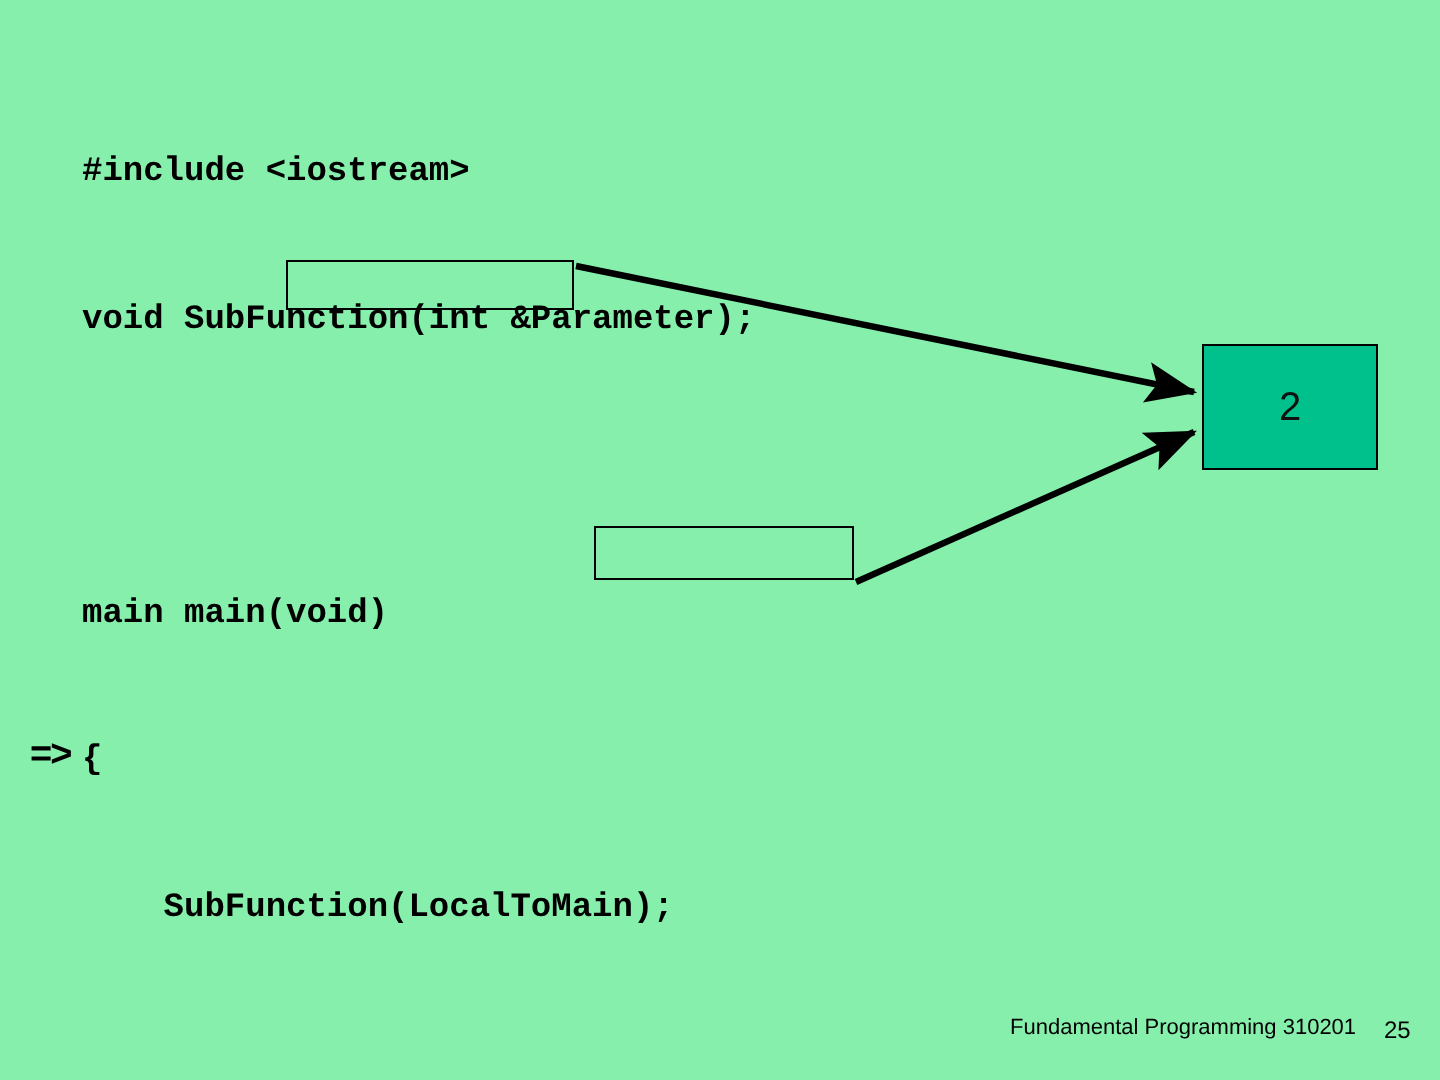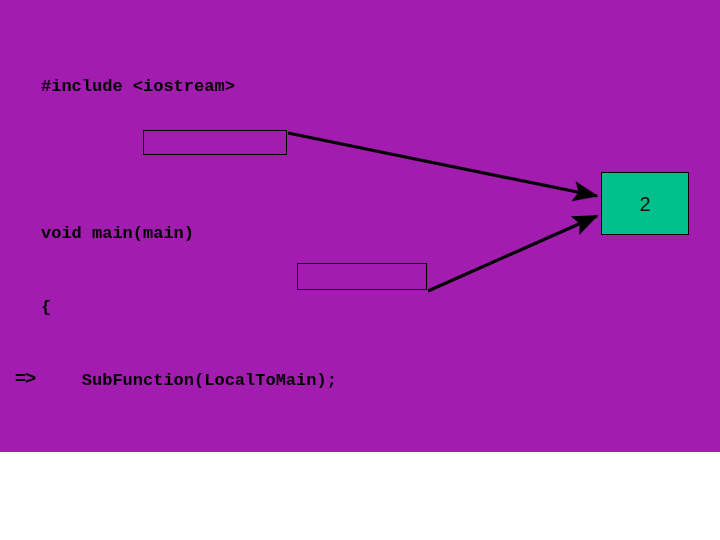--- a/index.html
+++ b/index.html
@@ -3,22 +3,22 @@
 <meta charset="utf-8">
 <style>
   html, body {
     margin: 0;
     padding: 0;
     background: #ffffff;
   }
   #slide {
     position: relative;
     width: 720px;
-    height: 452px;
-    background: #a21caf;
+    height: 540px;
+    background: #86efac;
     overflow: hidden;
     font-family: "Liberation Sans", sans-serif;
   }
 
   
   .code-block {
     position: absolute;
     left: 41px;
     top: 26px;
     font-family: "Liberation Mono", "DejaVu Sans Mono", monospace;
@@ -119,22 +119,23 @@
     color: #000000;
   }
 </style>
 </head>
 <body>
 
 <div id="slide">
 
   <div class="code-block">
     <div class="code-line">#include &lt;iostream&gt;</div>
+    <div class="code-line">void SubFunction(int &amp;Parameter);</div>
     <div class="code-line blank"></div>
-    <div class="code-line">void main(main)</div>
+    <div class="code-line">main main(void)</div>
     <div class="code-line">{</div>
     <div class="code-line">    SubFunction(LocalToMain);</div>
     
     
     
     
     
     
     
     
@@ -155,15 +156,16 @@
 
     <path d="M428,291 L597,216" stroke="#000000" stroke-width="3.2" fill="none" marker-end="url(#ah)"></path>
   </svg>
 
   <div id="value-box">
     <span class="value-text">2</span>
   </div>
 
   <div id="flow-marker">=&gt;</div>
 
+  <div id="footer-title">Fundamental Programming 310201</div>
   <div id="footer-page">25</div>
 
 </div>
 
 </body></html>

